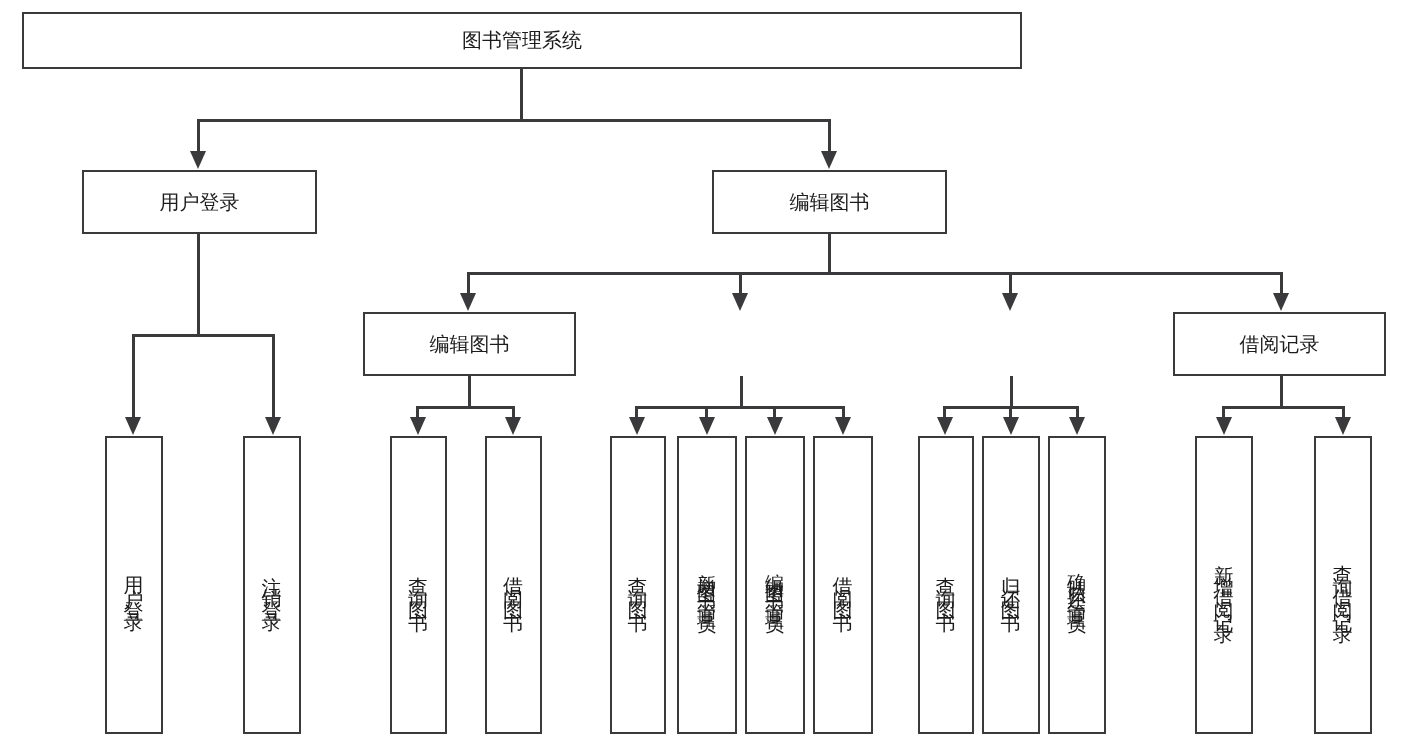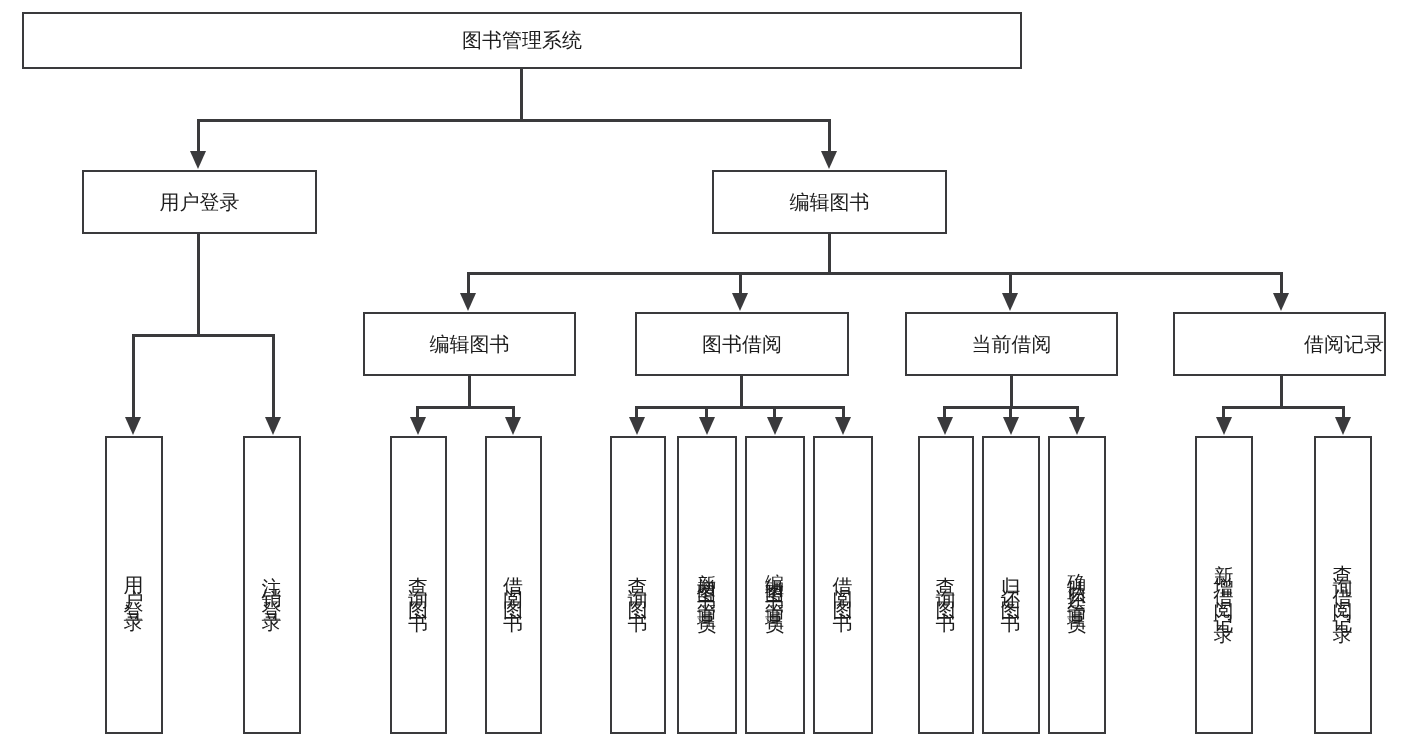--- a/index.html
+++ b/index.html
@@ -95,27 +95,21 @@
   <div class="line" style="left:739px;top:272px;width:3px;height:23px;"></div>
   <div class="arrow" style="left:732px;top:293px;"></div>
   <div class="line" style="left:1009px;top:272px;width:3px;height:23px;"></div>
   <div class="arrow" style="left:1002px;top:293px;"></div>
   <div class="line" style="left:1280px;top:272px;width:3px;height:23px;"></div>
   <div class="arrow" style="left:1273px;top:293px;"></div>
 
   <div class="node" style="left:363px;top:312px;width:213px;height:64px;">
     <span>编辑图书</span>
   </div>
-  <div class="node" style="left:635px;top:312px;width:214px;height:64px;">
-    <span>图书借阅</span>
-  </div>
-  <div class="node" style="left:905px;top:312px;width:213px;height:64px;">
-    <span>当前借阅</span>
-  </div>
-  <div class="node" style="left:1173px;top:312px;width:213px;height:64px;justify-content:flex-end;">
+  <div class="node" style="left:1173px;top:312px;width:213px;height:64px;">
     <span>借阅记录</span>
   </div>
 
   <div class="line" style="left:468px;top:376px;width:3px;height:32px;"></div>
   <div class="line" style="left:416px;top:406px;width:99px;height:3px;"></div>
   <div class="line" style="left:416px;top:406px;width:3px;height:14px;"></div>
   <div class="arrow" style="left:410px;top:417px;"></div>
   <div class="line" style="left:512px;top:406px;width:3px;height:14px;"></div>
   <div class="arrow" style="left:505px;top:417px;"></div>
 

